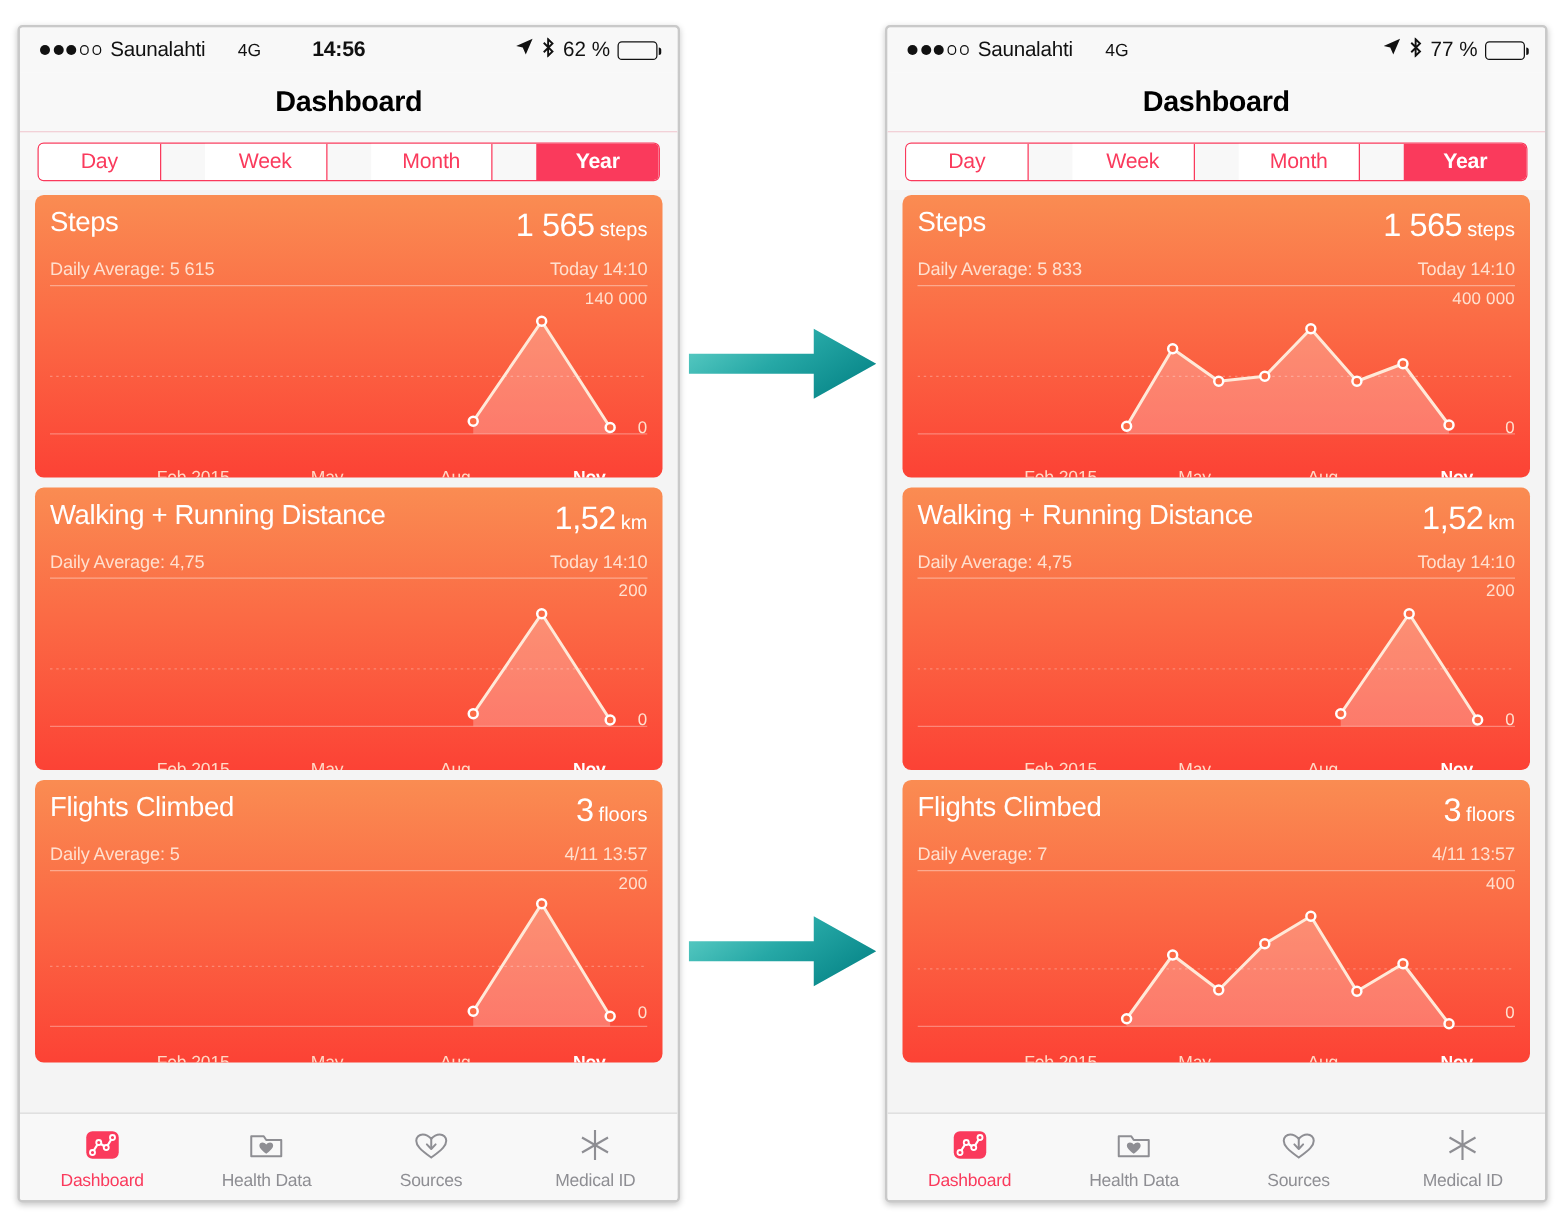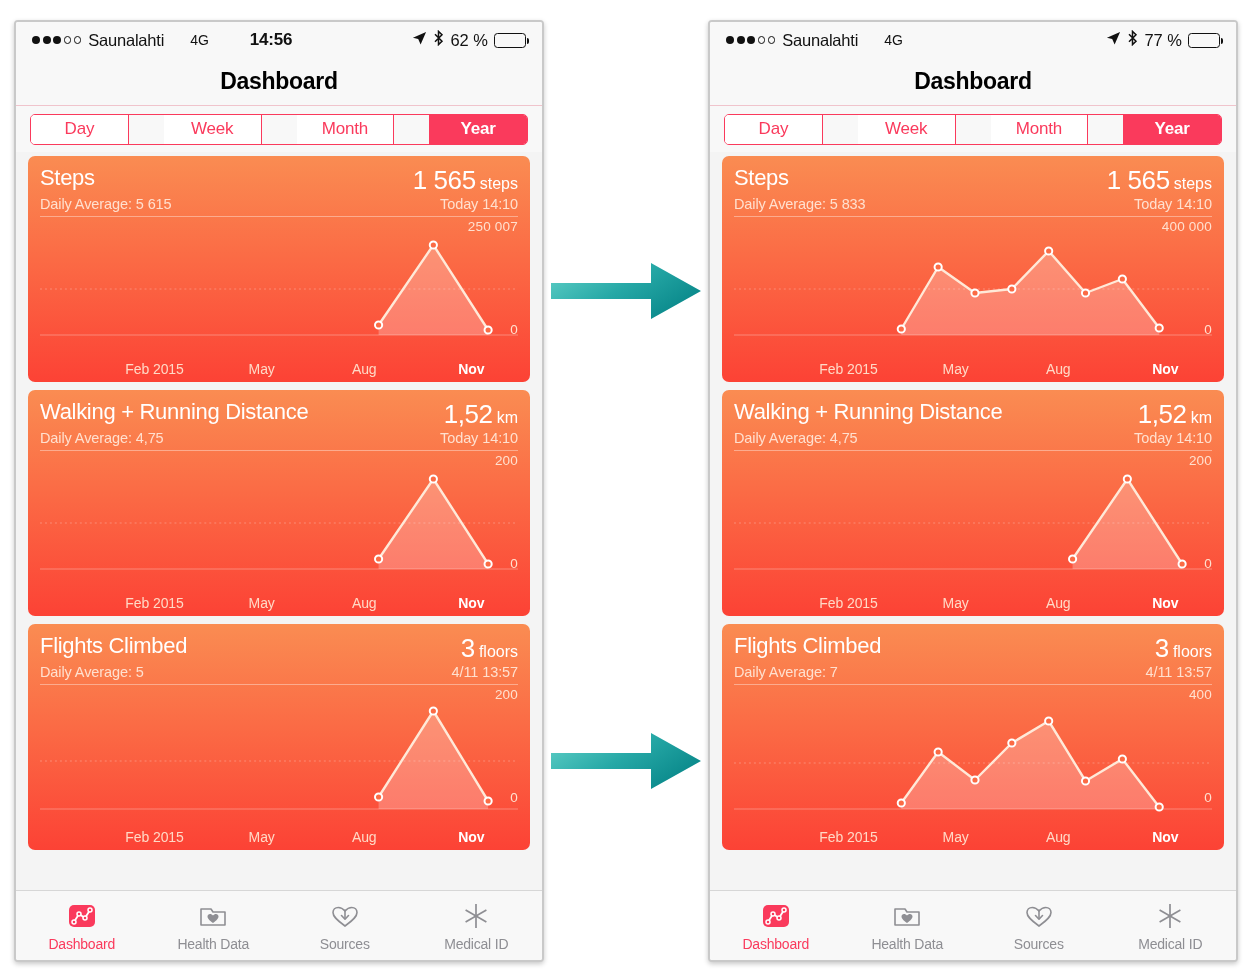--- a/index.html
+++ b/index.html
@@ -149,21 +149,21 @@
     color: #fff;
   }
   .card-value {
     display: flex; align-items: baseline; gap: 4px;
     white-space: nowrap;
   }
   .card-num { font-size: 26px; letter-spacing: -0.4px; color: #fff; }
   .card-unit { font-size: 16px; color: #fff; }
   .card-row2 {
     display: flex; align-items: baseline; justify-content: space-between;
-    margin-top: 0px;
+    margin-top: 12px;
   }
   .card-avg, .card-when {
     font-size: 14.5px;
     color: #ffe0cf;
     letter-spacing: -0.1px;
   }
   .card-rule {
     margin: 4px 12px 0 12px;
     height: 1px;
     background: rgba(255,255,255,0.38);
@@ -278,21 +278,21 @@
               <span class="card-unit">steps</span>
             </span>
           </div>
           <div class="card-row2">
             <span class="card-avg">Daily Average: 5 615</span>
             <span class="card-when">Today 14:10</span>
           </div>
         </div>
         <div class="card-rule"></div>
         <div class="chart">
-          <span class="ymax">250 007</span>
+          <span class="ymax">140 000</span>
           <span class="ymin">0</span>
           <svg viewBox="0 0 480 168" preserveAspectRatio="none">
             <line x1="0" y1="72" x2="480" y2="72" stroke="rgba(255,255,255,0.28)" stroke-width="1" stroke-dasharray="2 3"></line>
             <line x1="0" y1="118" x2="480" y2="118" stroke="rgba(255,255,255,0.32)" stroke-width="1"></line>
             <path d="M340,108 L395,28 L450,113 L450,118 L340,118 Z" fill="rgba(255,255,255,0.25)"></path>
             <polyline points="340,108 395,28 450,113" fill="none" stroke="#ffe9d8" stroke-width="2.4" stroke-linejoin="round" stroke-linecap="round"></polyline>
             <circle cx="340" cy="108" r="3.6" fill="#fb6b45" stroke="#ffffff" stroke-width="2"></circle>
             <circle cx="395" cy="28" r="3.6" fill="#fb6b45" stroke="#ffffff" stroke-width="2"></circle>
             <circle cx="450" cy="113" r="3.6" fill="#fb6b45" stroke="#ffffff" stroke-width="2"></circle>
           </svg>

